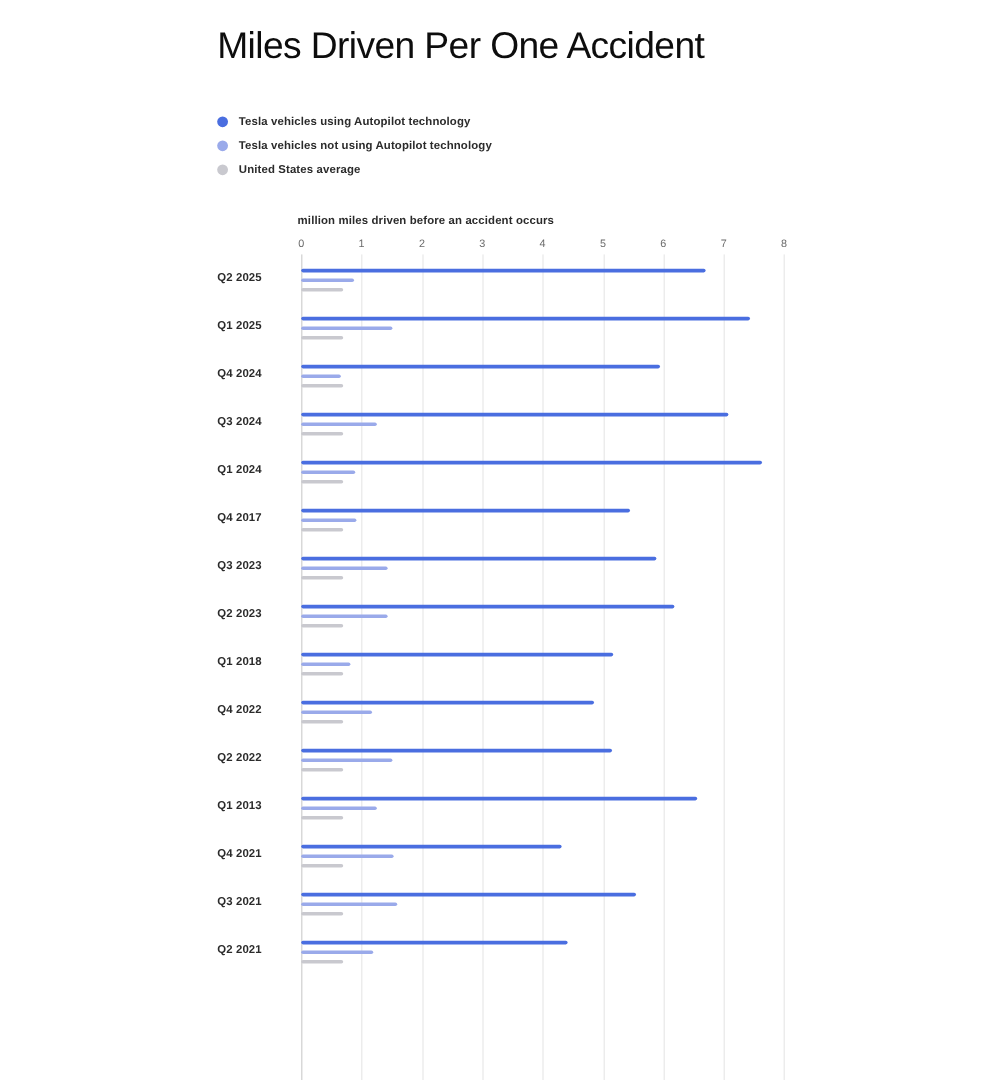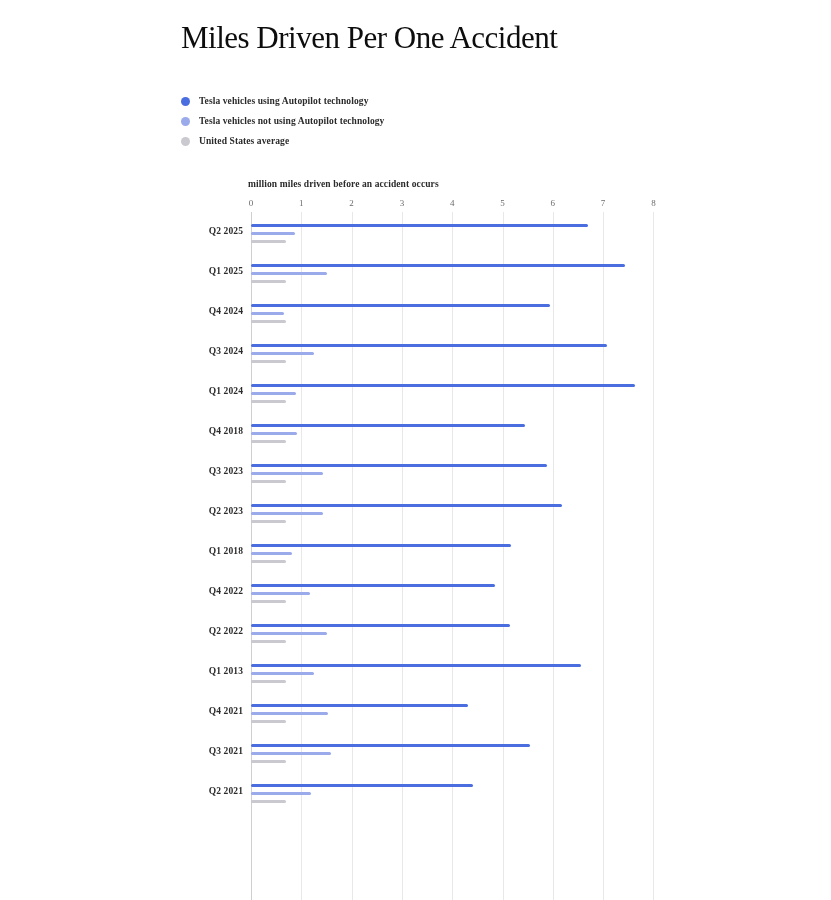--- a/index.html
+++ b/index.html
@@ -13,21 +13,20 @@
     font-family: "Liberation Sans", sans-serif;
     color: #1a1a1a;
     overflow: hidden;
     position: relative;
   }
   .page {
     position: relative;
     width: 831px;
     height: 900px;
     box-sizing: border-box;
-    font-family: Liberation Serif, serif;
   }
   .chart-title {
     position: absolute;
     left: 181px;
     top: 20px;
     font-size: 31px;
     font-weight: 400;
     letter-spacing: -0.5px;
     color: #0d0d0d;
     white-space: nowrap;
@@ -107,21 +106,21 @@
   }
   .row {
     position: relative;
     height: 40px;
   }
   .row-label {
     position: absolute;
     left: 0;
     top: 14px;
     width: 62px;
-    text-align: right;
+    text-align: left;
     font-size: 9.5px;
     font-weight: bold;
     color: #2b2b2b;
     letter-spacing: 0.1px;
   }
   .bars {
     position: absolute;
     left: 70px;
     top: 0;
     height: 40px;
@@ -215,21 +214,21 @@
         </div>
         <div class="row">
           <div class="row-label">Q1 2024</div>
           <div class="bars">
             <div class="bar b1" title="Tesla vehicles using Autopilot technology: 7.63" style="left: 0px; width: 383.789px; background: rgb(74, 110, 224);"></div>
             <div class="bar b2" title="Tesla vehicles not using Autopilot technology: 0.89" style="left: 0px; width: 44.767px; background: rgb(154, 170, 234);"></div>
             <div class="bar b3" title="United States average: 0.7" style="left: 0px; width: 35.21px; background: rgb(201, 201, 207);"></div>
           </div>
         </div>
         <div class="row">
-          <div class="row-label">Q4 2018</div>
+          <div class="row-label">Q4 2017</div>
           <div class="bars">
             <div class="bar b1" title="Tesla vehicles using Autopilot technology: 5.44" style="left: 0px; width: 273.632px; background: rgb(74, 110, 224);"></div>
             <div class="bar b2" title="Tesla vehicles not using Autopilot technology: 0.91" style="left: 0px; width: 45.773px; background: rgb(154, 170, 234);"></div>
             <div class="bar b3" title="United States average: 0.7" style="left: 0px; width: 35.21px; background: rgb(201, 201, 207);"></div>
           </div>
         </div>
         <div class="row">
           <div class="row-label">Q3 2023</div>
           <div class="bars">
             <div class="bar b1" title="Tesla vehicles using Autopilot technology: 5.88" style="left: 0px; width: 295.764px; background: rgb(74, 110, 224);"></div>

